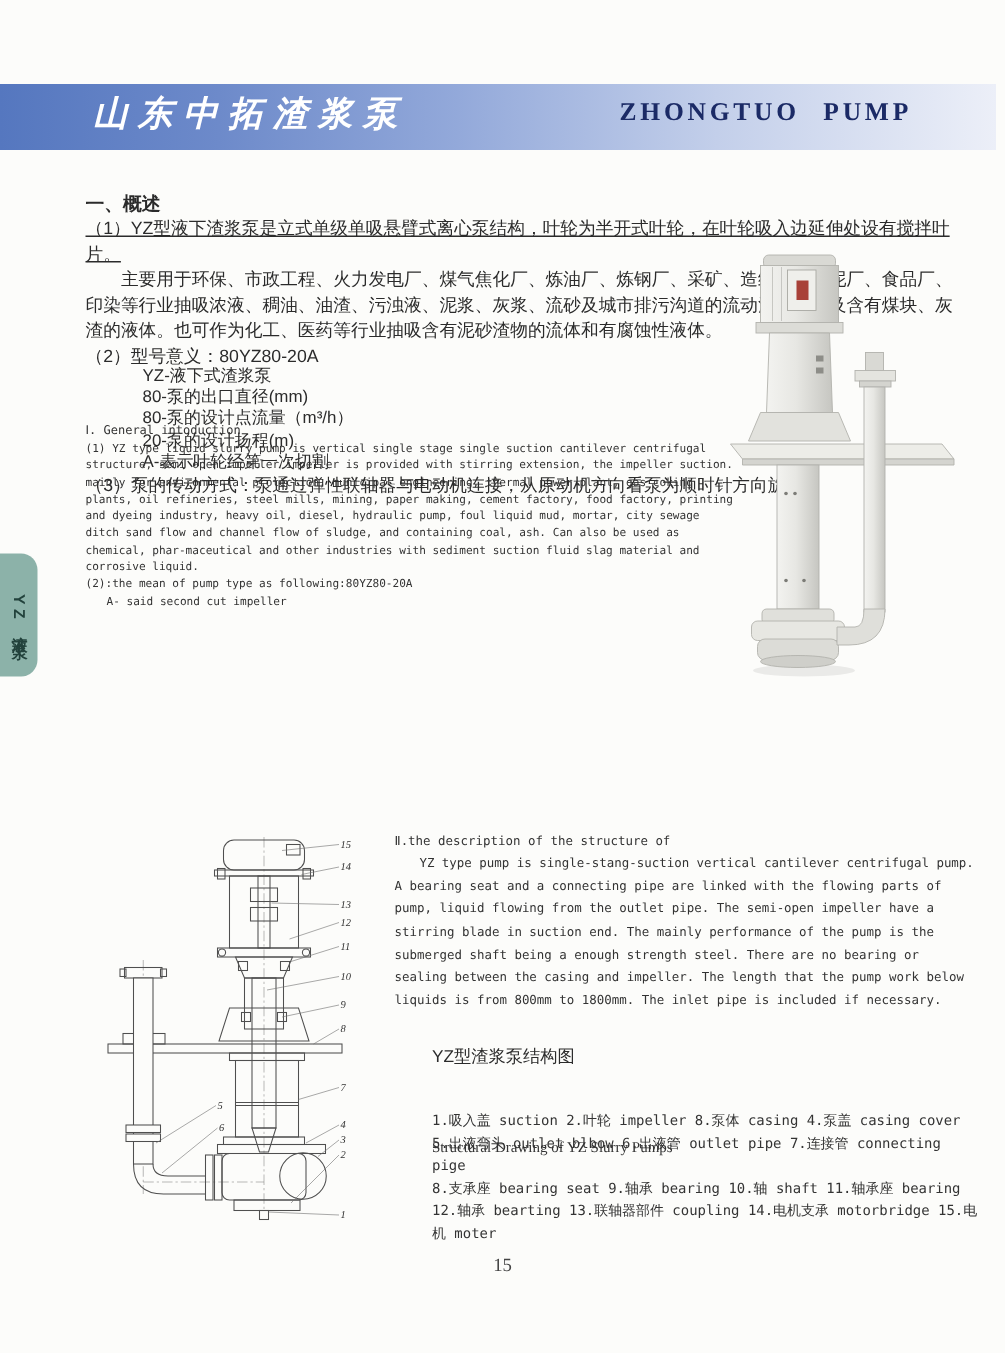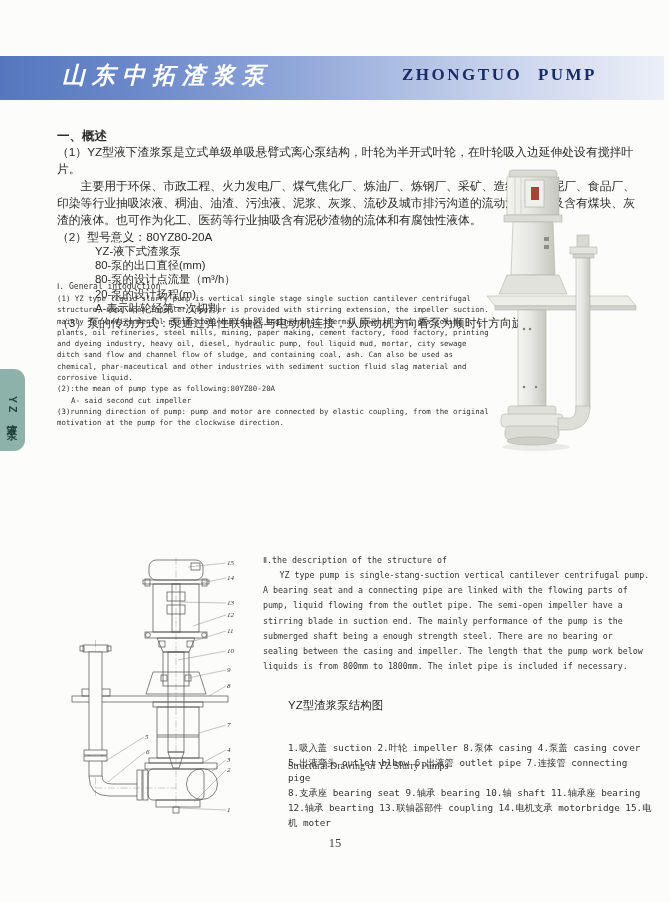--- a/index.html
+++ b/index.html
@@ -3,31 +3,31 @@
 <meta charset="utf-8">
 <style>
   html,body{margin:0;padding:0;background:#e8e8e8;}
   .page{position:relative;width:670px;height:902px;background:#fcfcfa;overflow:hidden;
         font-family:"Liberation Sans",sans-serif;color:#2b2b2b;}
   
   .header-bar{position:absolute;top:56px;left:0;width:664px;height:44px;
     background:linear-gradient(90deg,#5577bf 0%,#6d8aca 22%,#93a9da 46%,#c3cfea 72%,#eceff8 100%);}
   .brand-cn{position:absolute;left:62px;top:4px;color:#ffffff;font-family:"Liberation Serif",serif;
     font-style:italic;font-weight:bold;font-size:23px;letter-spacing:7px;white-space:nowrap;}
-  .brand-en{position:absolute;right:67px;top:9px;color:#1b2a66;font-family:"Liberation Serif",serif;
+  .brand-en{position:absolute;right:56px;top:9px;color:#1b2a66;font-family:"Liberation Serif",serif;
     font-weight:bold;font-size:17px;letter-spacing:2.5px;word-spacing:9px;white-space:nowrap;margin-left:48px;}
   
   .side-tab{position:absolute;top:369px;left:0;width:25px;height:82px;background:#8cb2a9;
     border-radius:0 11px 11px 0;display:flex;align-items:center;justify-content:center;}
   .side-tab span{writing-mode:vertical-rl;font-size:10.5px;font-weight:bold;color:#22423c;letter-spacing:3px;}
   
   .cn{font-size:11.8px;line-height:17px;}
   .sec-h{font-weight:bold;font-size:12.5px;line-height:16px;}
   .sec1{position:absolute;top:96px;left:57px;width:586px;margin-top:32px;}
-  .sec1 .p1{line-height:17px;}
+  .sec1 .p1{line-height:17px;text-decoration:underline;}
   .sec1 .p2{line-height:17px;text-indent:2em;}
   .sec1 .p3{line-height:14px;margin-top:1px;}
   .model-cn div{line-height:14.2px;margin-left:38px;font-size:11.3px;}
   .sec1 .p4{line-height:14px;margin-top:1px;}
   
   .en{font-family:"DejaVu Sans Mono",monospace;}
   .sec1-en{position:absolute;top:281px;left:57px;width:432px;font-size:7.4px;line-height:11.3px;color:#333;}
   .sec1-en .h{font-size:8px;line-height:12px;}
   .sec1-en .model div{margin-left:42px;}
   .sec1-en .pa{margin-left:14px;}
@@ -77,21 +77,20 @@
       <div>A-表示叶轮经第一次切割</div>
     </div>
     <div class="p4">（3）泵的传动方式：泵通过弹性联轴器与电动机连接，从原动机方向看泵为顺时针方向旋转。</div>
   </div>
 
   <div class="sec1-en en">
     <div class="h">Ⅰ. General intoduction</div>
     <div>(1) YZ type liquid slurry pump is vertical single stage single suction cantilever centrifugal structure, semi open impeller impeller is provided with stirring extension, the impeller suction. mainly for environmental protection, municipal engineering, thermal power plant, gas coking plants, oil refineries, steel mills, mining, paper making, cement factory, food factory, printing and dyeing industry, heavy oil, diesel, hydraulic pump, foul liquid mud, mortar, city sewage ditch sand flow and channel flow of sludge, and containing coal, ash. Can also be used as chemical, phar-maceutical and other industries with sediment suction fluid slag material and corrosive liquid.</div>
     <div>(2):the mean of pump type as following:80YZ80-20A</div>
     <div class="pa">A- said second cut impeller</div>
-    <div>(3)running direction of pump: pump and motor are connected by elastic coupling, from the original motivation at the pump for the clockwise direction.</div>
   </div>
 
   <svg class="photo" width="182" height="300" viewBox="0 0 182 300">
     <defs>
       <linearGradient id="cyl" x1="0" y1="0" x2="1" y2="0">
         <stop offset="0" stop-color="#f3f3f0"></stop>
           <stop offset="0.45" stop-color="#e7e7e3"></stop>
           <stop offset="1" stop-color="#c6c6c1"></stop>
       </linearGradient>
     </defs>

